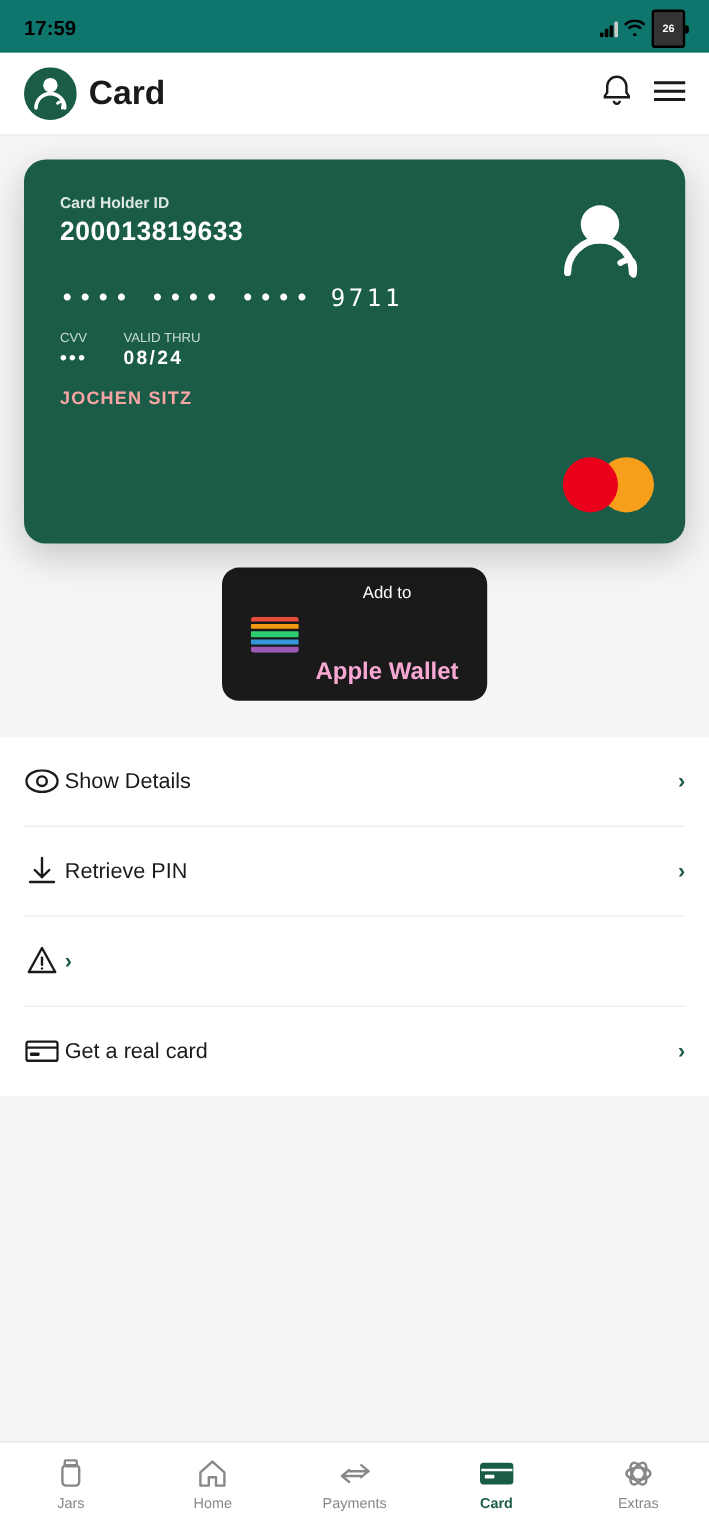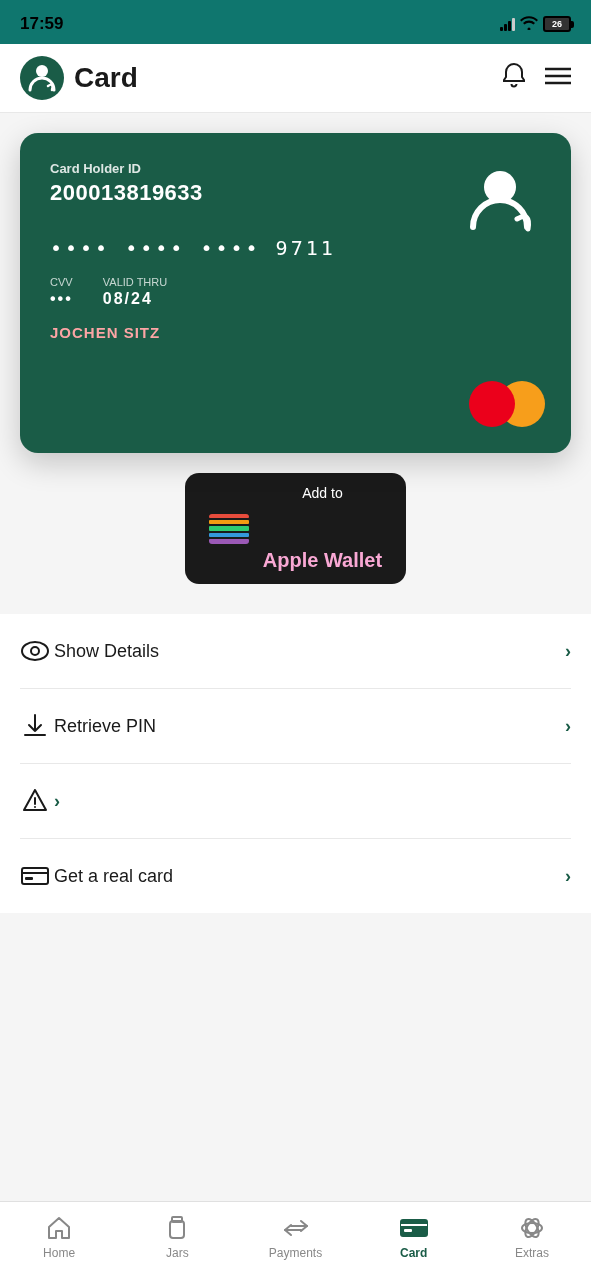--- a/index.html
+++ b/index.html
@@ -45,21 +45,21 @@
     }
     .wifi-icon {
       font-size: 14px;
       color: #000;
     }
     .battery-box {
       display: flex;
       align-items: center;
       justify-content: center;
       width: 28px;
-      height: 16px;
+      height: 32px;
       border: 2px solid #000;
       border-radius: 3px;
       position: relative;
       font-size: 9px;
       font-weight: 700;
       color: #fff;
       background: #333;
     }
     .battery-box::after {
       content: '';
@@ -493,35 +493,35 @@
       <span class="menu-chevron">›</span>
     </div>
 
   </div>
 </div>
 
 <div class="bottom-nav">
 
   <div class="nav-item">
     <div class="nav-icon">
-      <svg width="26" height="26" viewBox="0 0 26 26" fill="none">
-        <path d="M3 12L13 3l10 9v11H16v-7h-6v7H3V12z" stroke="#888" stroke-width="2" fill="none" stroke-linejoin="round"></path>
-      </svg>
-    </div>
-    <span class="nav-label">Home</span>
-  </div>
-
-  <div class="nav-item">
-    <div class="nav-icon">
       <svg width="22" height="26" viewBox="0 0 22 26" fill="none">
         <rect x="4" y="6" width="14" height="17" rx="3" stroke="#888" stroke-width="2" fill="none"></rect>
         <rect x="6" y="2" width="10" height="5" rx="1" stroke="#888" stroke-width="2" fill="none"></rect>
       </svg>
     </div>
     <span class="nav-label">Jars</span>
+  </div>
+
+  <div class="nav-item">
+    <div class="nav-icon">
+      <svg width="26" height="26" viewBox="0 0 26 26" fill="none">
+        <path d="M3 12L13 3l10 9v11H16v-7h-6v7H3V12z" stroke="#888" stroke-width="2" fill="none" stroke-linejoin="round"></path>
+      </svg>
+    </div>
+    <span class="nav-label">Home</span>
   </div>
 
   <div class="nav-item">
     <div class="nav-icon">
       <svg width="26" height="22" viewBox="0 0 26 22" fill="none">
         <path d="M18 4l6 5-6 5" stroke="#888" stroke-width="2" stroke-linecap="round" stroke-linejoin="round" fill="none"></path>
         <path d="M24 9H8" stroke="#888" stroke-width="2" stroke-linecap="round"></path>
         <path d="M8 18l-6-5 6-5" stroke="#888" stroke-width="2" stroke-linecap="round" stroke-linejoin="round" fill="none"></path>
         <path d="M2 13h16" stroke="#888" stroke-width="2" stroke-linecap="round"></path>
       </svg>

